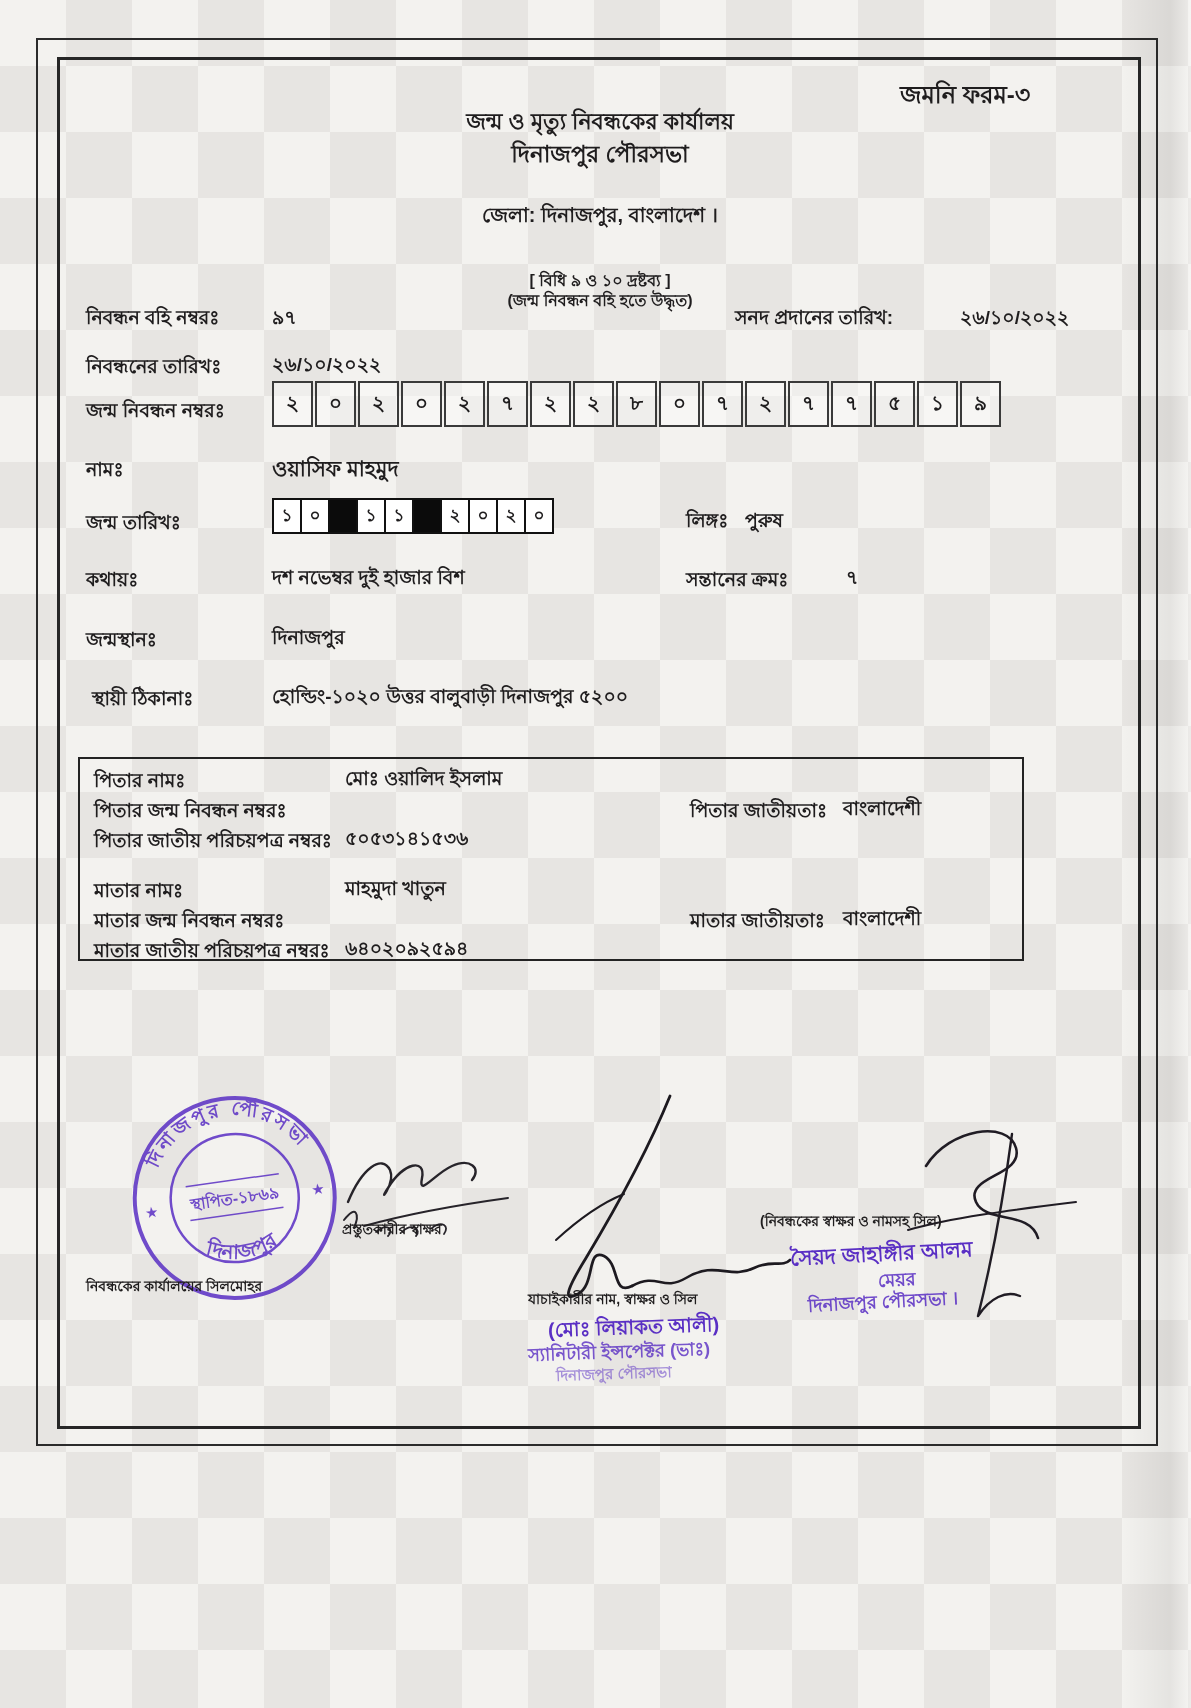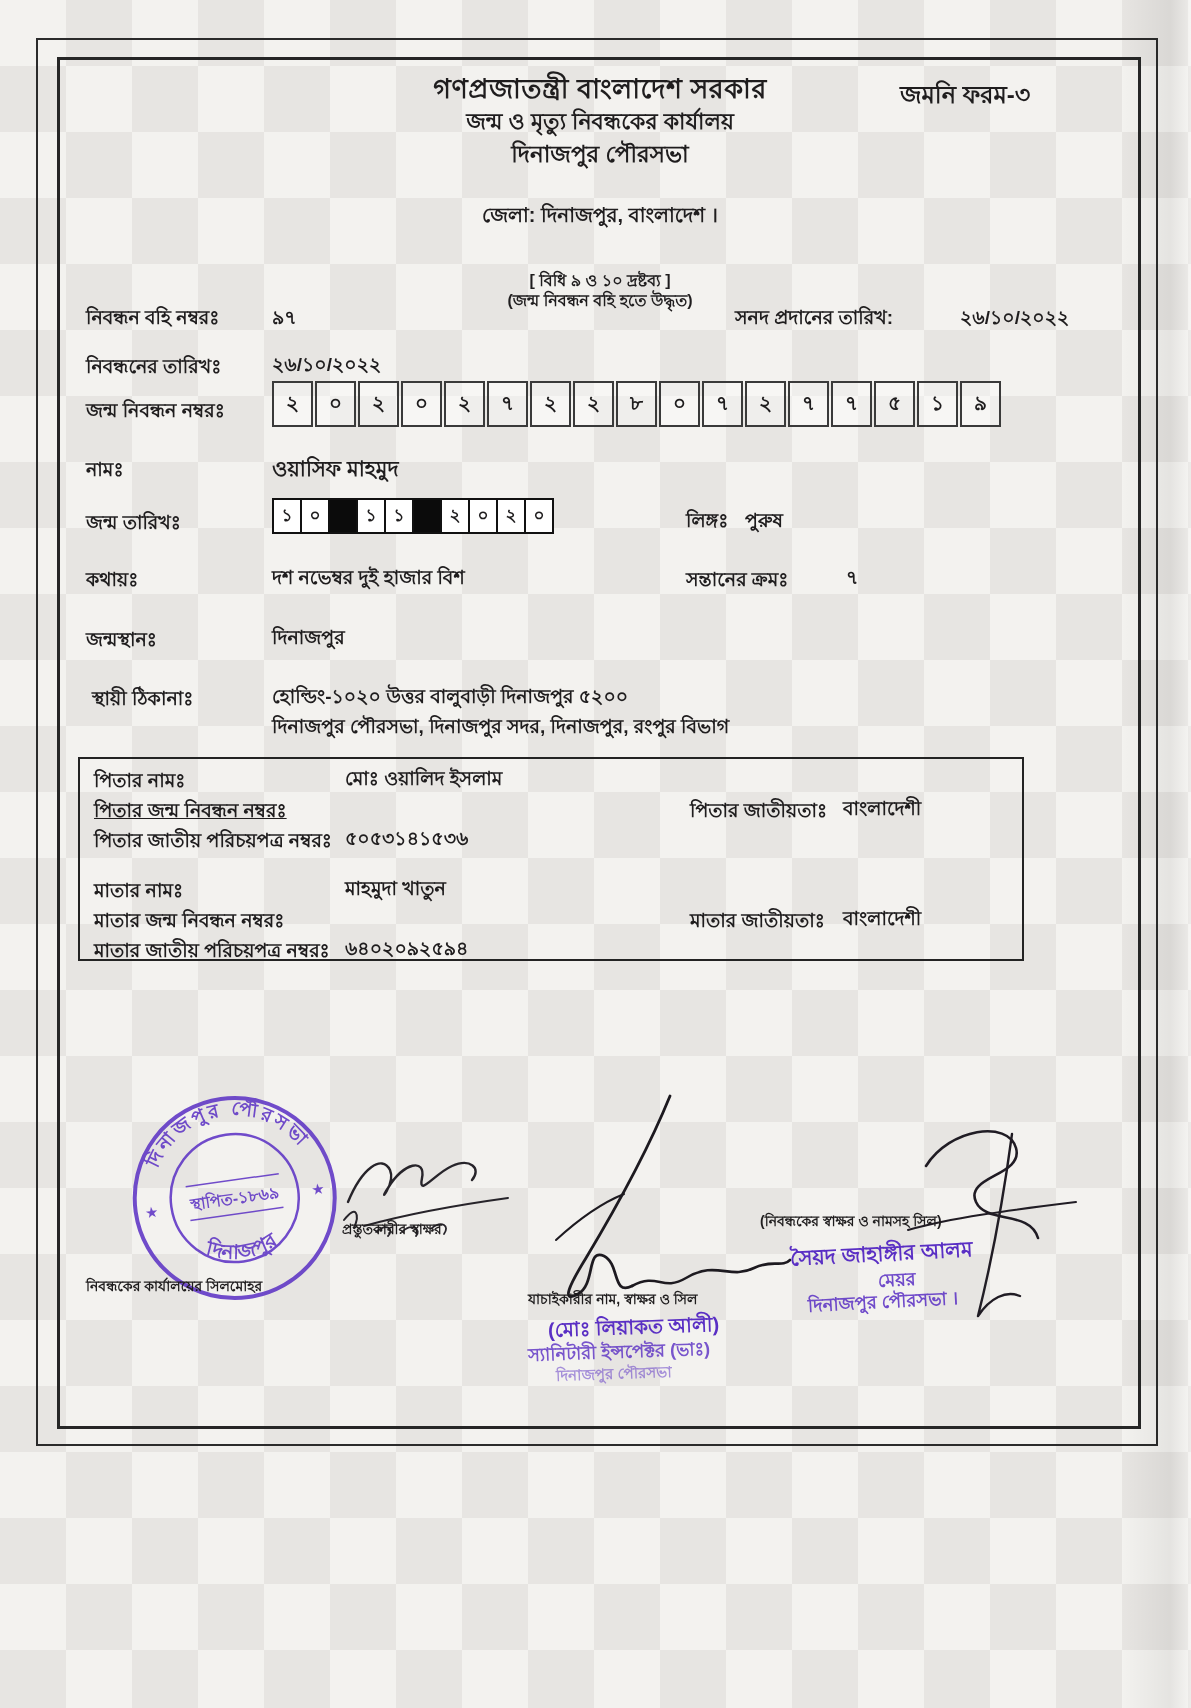--- a/index.html
+++ b/index.html
@@ -47,21 +47,20 @@
   svg text{font-family:"Liberation Sans","DejaVu Sans",sans-serif;}
 </style>
 </head>
 <body>
 
 <div class="page">
 
   <div class="border-outer"></div>
   <div class="border-inner"></div>
 
-  <div class="abs hdr h-govt">গণপ্রজাতন্ত্রী বাংলাদেশ সরকার</div>
   <div class="abs hdr h-office">জন্ম ও মৃত্যু নিবন্ধকের কার্যালয়</div>
   <div class="abs hdr h-muni">দিনাজপুর পৌরসভা</div>
   <div class="abs hdr h-dist">জেলা: দিনাজপুর, বাংলাদেশ ।</div>
   <div class="abs hdr h-rule">[ বিধি ৯ ও ১০ দ্রষ্টব্য ]</div>
   <div class="abs hdr h-extract">(জন্ম নিবন্ধন বহি হতে উদ্ধৃত)</div>
   <div class="abs form-tag">জমনি ফরম-৩</div>
 
   <div class="abs lbl" style="left:86px;top:303px;">নিবন্ধন বহি নম্বরঃ</div>
   <div class="abs val" style="left:272px;top:303px;">৯৭</div>
   <div class="abs lbl" style="left:735px;top:303px;">সনদ প্রদানের তারিখ:</div>
@@ -113,26 +112,25 @@
   <div class="abs lbl" style="left:86px;top:565px;">কথায়ঃ</div>
   <div class="abs val" style="left:272px;top:563px;">দশ নভেম্বর দুই হাজার বিশ</div>
   <div class="abs lbl" style="left:686px;top:565px;">সন্তানের ক্রমঃ</div>
   <div class="abs val" style="left:846px;top:563px;">৭</div>
 
   <div class="abs lbl" style="left:86px;top:625px;">জন্মস্থানঃ</div>
   <div class="abs val" style="left:272px;top:623px;">দিনাজপুর</div>
 
   <div class="abs lbl" style="left:92px;top:684px;">স্থায়ী ঠিকানাঃ</div>
   <div class="abs val" style="left:272px;top:682px;">হোল্ডিং-১০২০ উত্তর বালুবাড়ী  দিনাজপুর ৫২০০</div>
-  <div class="abs val" style="left:272px;top:712px;">দিনাজপুর পৌরসভা, দিনাজপুর সদর, দিনাজপুর, রংপুর বিভাগ</div>
 
   <div class="abs parents-box"></div>
   <div class="abs lbl" style="left:94px;top:766px;">পিতার নামঃ</div>
   <div class="abs val" style="left:345px;top:764px;">মোঃ ওয়ালিদ ইসলাম</div>
-  <div class="abs lbl" style="left:94px;top:796px;text-decoration:underline;">পিতার জন্ম নিবন্ধন নম্বরঃ</div>
+  <div class="abs lbl" style="left:94px;top:796px;">পিতার জন্ম নিবন্ধন নম্বরঃ</div>
   <div class="abs val" style="left:345px;top:794px;"></div>
   <div class="abs lbl" style="left:690px;top:796px;">পিতার জাতীয়তাঃ</div>
   <div class="abs val" style="left:843px;top:794px;">বাংলাদেশী</div>
   <div class="abs lbl" style="left:94px;top:826px;">পিতার জাতীয় পরিচয়পত্র নম্বরঃ</div>
   <div class="abs val" style="left:345px;top:824px;">৫০৫৩১৪১৫৩৬</div>
 
   <div class="abs lbl" style="left:94px;top:876px;">মাতার নামঃ</div>
   <div class="abs val" style="left:345px;top:874px;">মাহমুদা খাতুন</div>
   <div class="abs lbl" style="left:94px;top:906px;">মাতার জন্ম নিবন্ধন নম্বরঃ</div>
   <div class="abs val" style="left:345px;top:904px;"></div>

